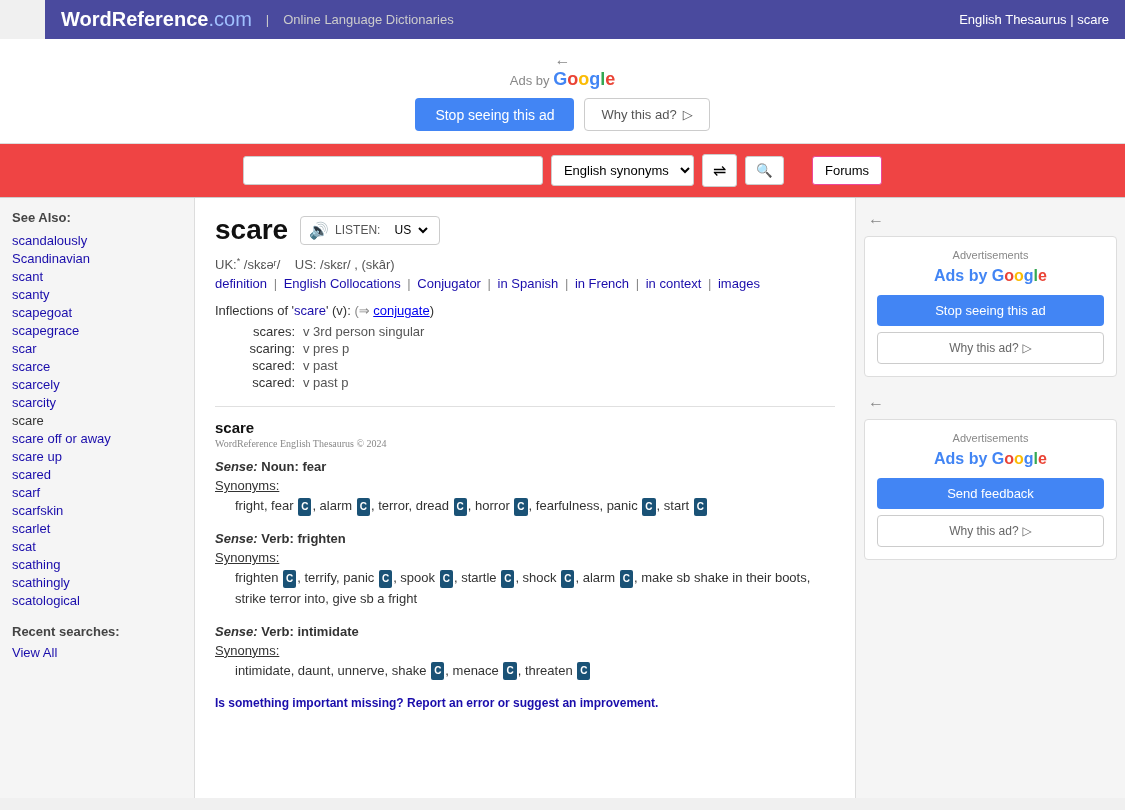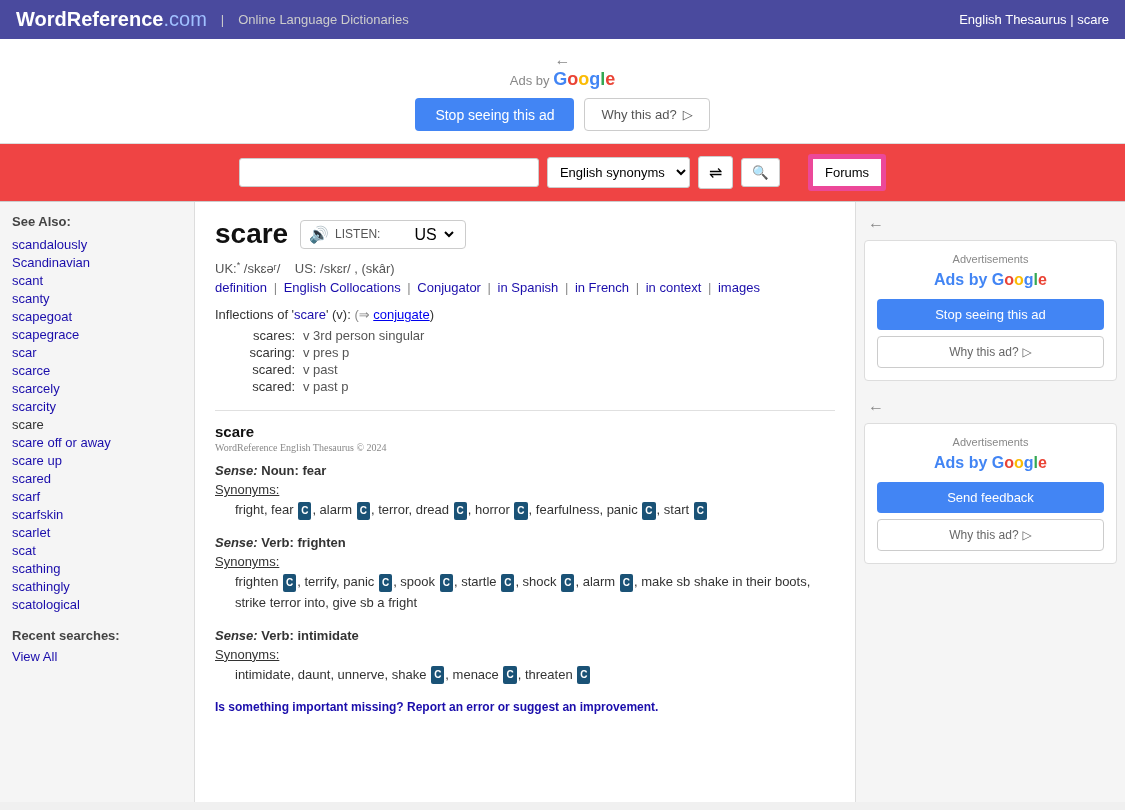--- a/index.html
+++ b/index.html
@@ -5,20 +5,21 @@
     * { margin: 0; padding: 0; box-sizing: border-box; }
     body { font-family: Arial, sans-serif; font-size: 13px; background: #f0f0f0; color: #333; }
 
     
     #header {
       background: #4a4a9e;
       padding: 8px 16px;
       display: flex;
       align-items: center;
       justify-content: space-between;
+      margin-left: 45px;
     }
     #header-left { display: flex; align-items: center; gap: 6px; }
     #site-name { color: white; font-size: 20px; font-weight: bold; }
     #site-domain { color: #a0c0ff; font-size: 20px; font-weight: normal; }
     #header-divider { color: #ccc; margin: 0 8px; }
     #site-tagline { color: #ccc; font-size: 13px; }
     #header-right { color: white; font-size: 13px; }
 
     
     #ad-bar {
@@ -61,21 +62,21 @@
     }
     #swap-btn {
       padding: 6px 10px; border: 1px solid #ccc; border-radius: 3px;
       background: white; cursor: pointer; font-size: 16px;
     }
     #search-btn {
       padding: 6px 10px; border: 1px solid #ccc; border-radius: 3px;
       background: white; cursor: pointer;
     }
     #forums-btn {
-      padding: 6px 12px; border: 5px solid #ec4899; border-radius: 3px;
+      padding: 6px 12px; border: 1px solid #ec4899; border-radius: 3px;
       background: white; cursor: pointer; font-size: 13px; margin-left: 20px;
     }
 
     
     #main-layout { display: flex; background: white; min-height: 600px; }
 
     
     #sidebar {
       width: 195px; min-width: 195px; background: #f5f5f5;
       border-right: 1px solid #ddd; padding: 12px;
@@ -93,21 +94,21 @@
     }
     #word-header { display: flex; align-items: center; gap: 12px; margin-bottom: 10px; }
     #word-title { font-size: 28px; font-weight: bold; color: #111; }
     #listen-control {
       display: flex; align-items: center; gap: 6px; border: 1px solid #ccc;
       border-radius: 4px; padding: 4px 8px;
     }
     #speaker-icon { color: #555; font-size: 16px; }
     #listen-label { color: #555; font-size: 12px; }
     #accent-select {
-      border: none; background: transparent; font-size: 16px; cursor: pointer; padding: 0 4px; margin-left: 20px;
+      border: none; background: transparent; font-size: 12px; cursor: pointer; padding: 0 4px;
     }
 
     #pronunciation { font-size: 13px; color: #555; margin-bottom: 4px; }
     #pronunciation sup { font-size: 9px; }
     #word-links { font-size: 13px; margin-bottom: 12px; }
     #word-links a { color: #1a0dab; text-decoration: none; }
     #word-links span.sep { color: #888; margin: 0 3px; }
 
     #inflections { margin-bottom: 16px; }
     #inflections-title { font-size: 13px; color: #333; margin-bottom: 6px; }

